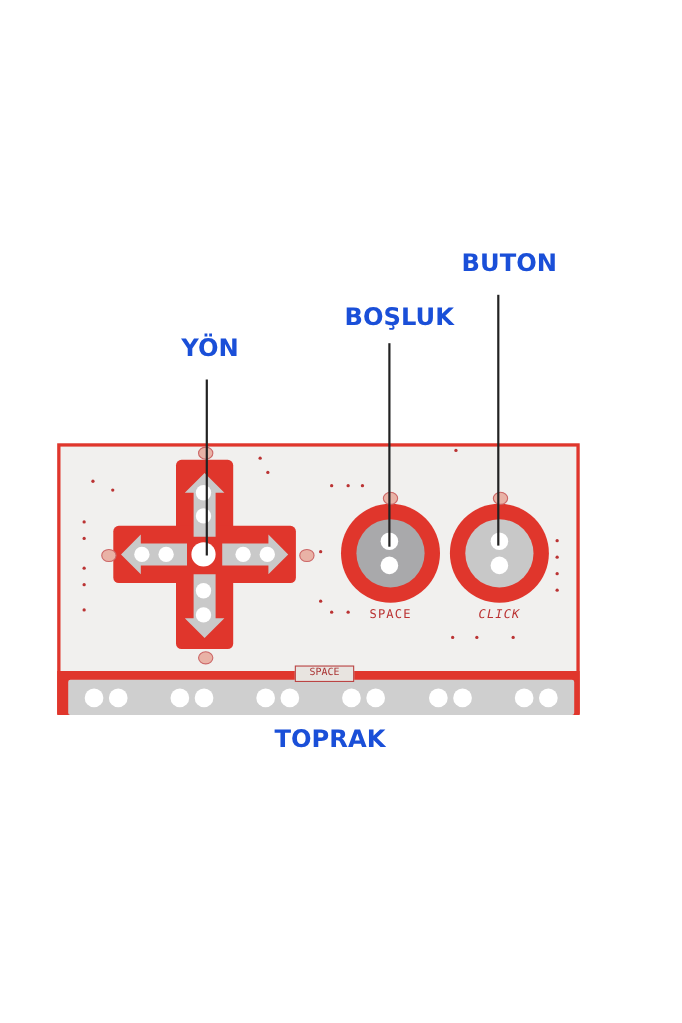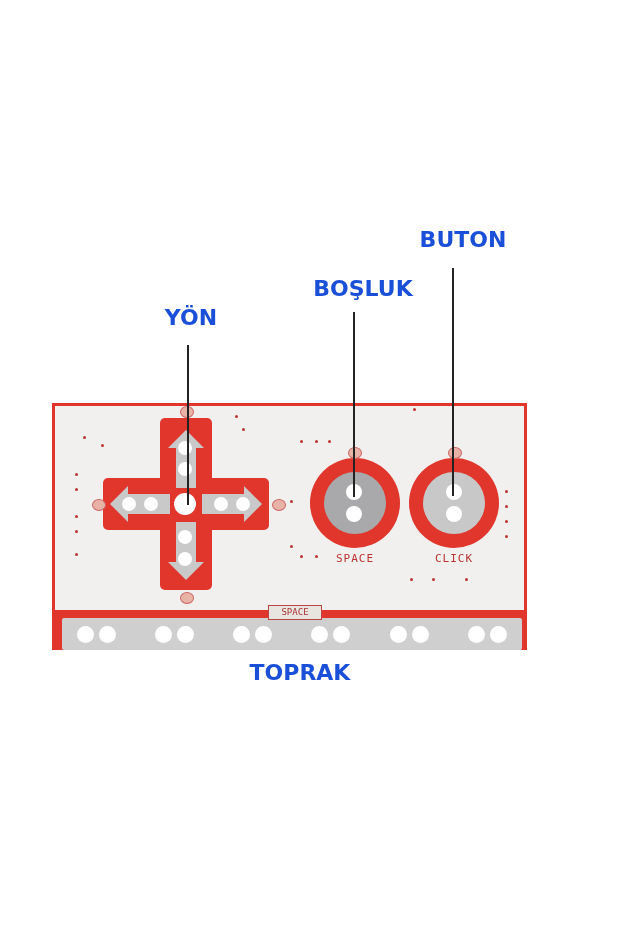--- a/index.html
+++ b/index.html
@@ -97,21 +97,21 @@
   <div class="hole" style="left:346px;top:506px;width:16px;height:16px;"></div>
   <div class="tab" style="left:348px;top:447px;"></div>
   <div class="pcb-text" style="left:336px;top:552px;">SPACE</div>
 
   <div class="ring" style="left:409px;top:458px;">
     <div class="ring-inner"></div>
   </div>
   <div class="hole" style="left:446px;top:484px;width:16px;height:16px;"></div>
   <div class="hole" style="left:446px;top:506px;width:16px;height:16px;"></div>
   <div class="tab" style="left:448px;top:447px;"></div>
-  <div class="pcb-text" style="left:435px;top:552px;">CLICK</div>
+  <div class="pcb-text" style="left:435px;top:552px;font-style:italic;">CLICK</div>
 
   <div class="earth-strip"></div>
   <div class="earth-plate"></div>
   <div class="earth-tag">SPACE</div>
 
   <div class="hole" style="left:77px;top:626px;width:17px;height:17px;"></div>
   <div class="hole" style="left:99px;top:626px;width:17px;height:17px;"></div>
   <div class="hole" style="left:155px;top:626px;width:17px;height:17px;"></div>
   <div class="hole" style="left:177px;top:626px;width:17px;height:17px;"></div>
   <div class="hole" style="left:233px;top:626px;width:17px;height:17px;"></div>

